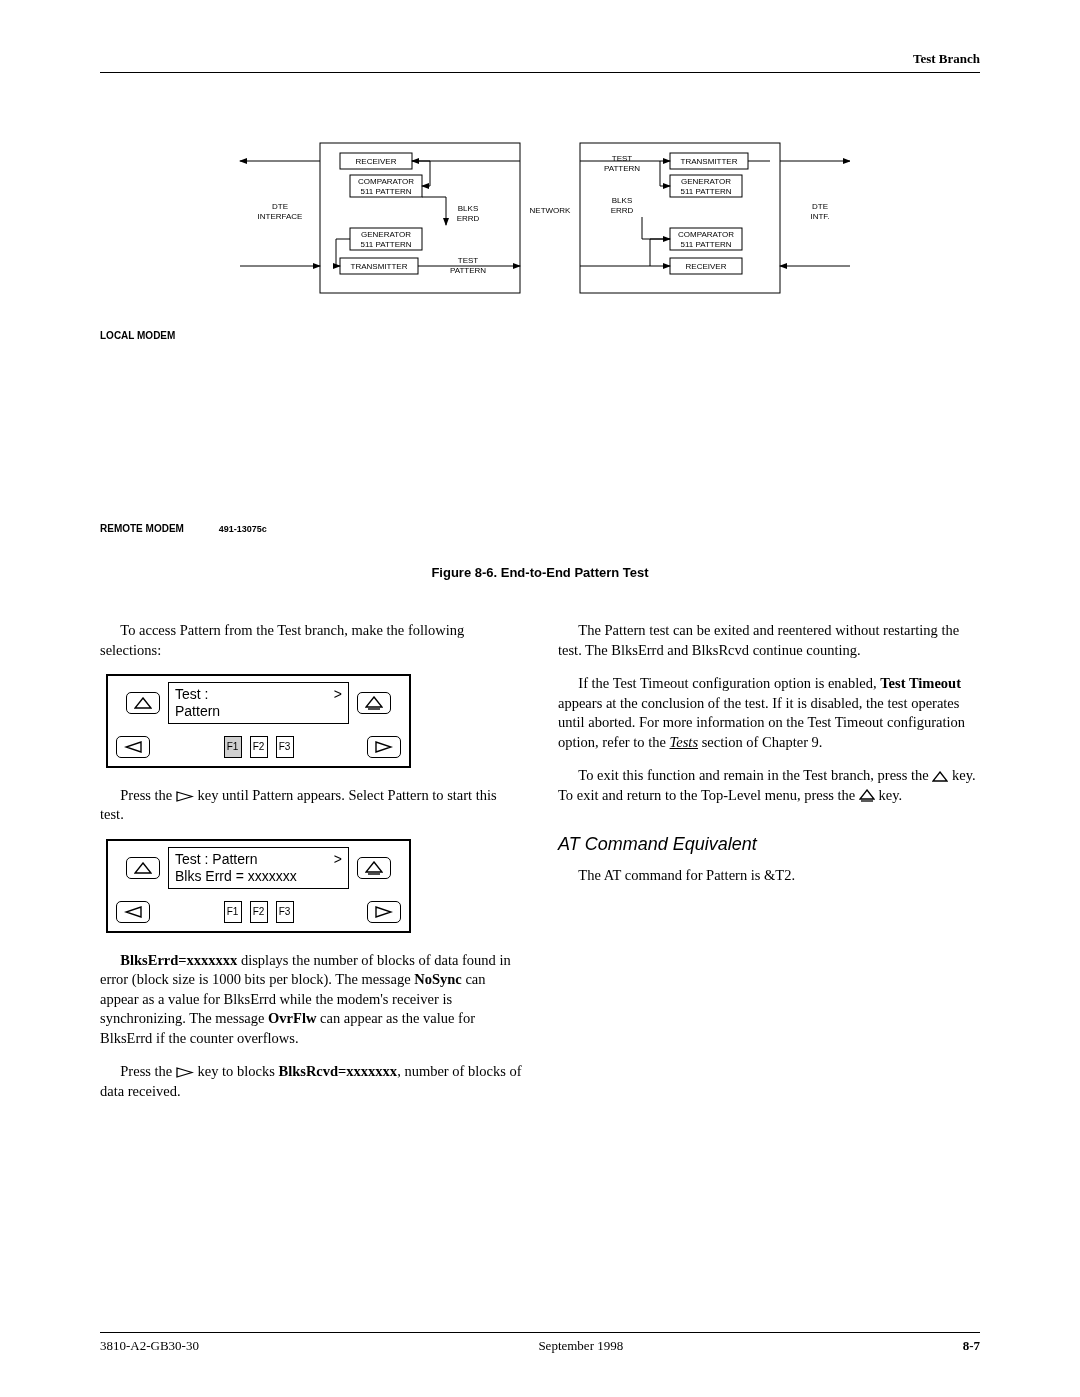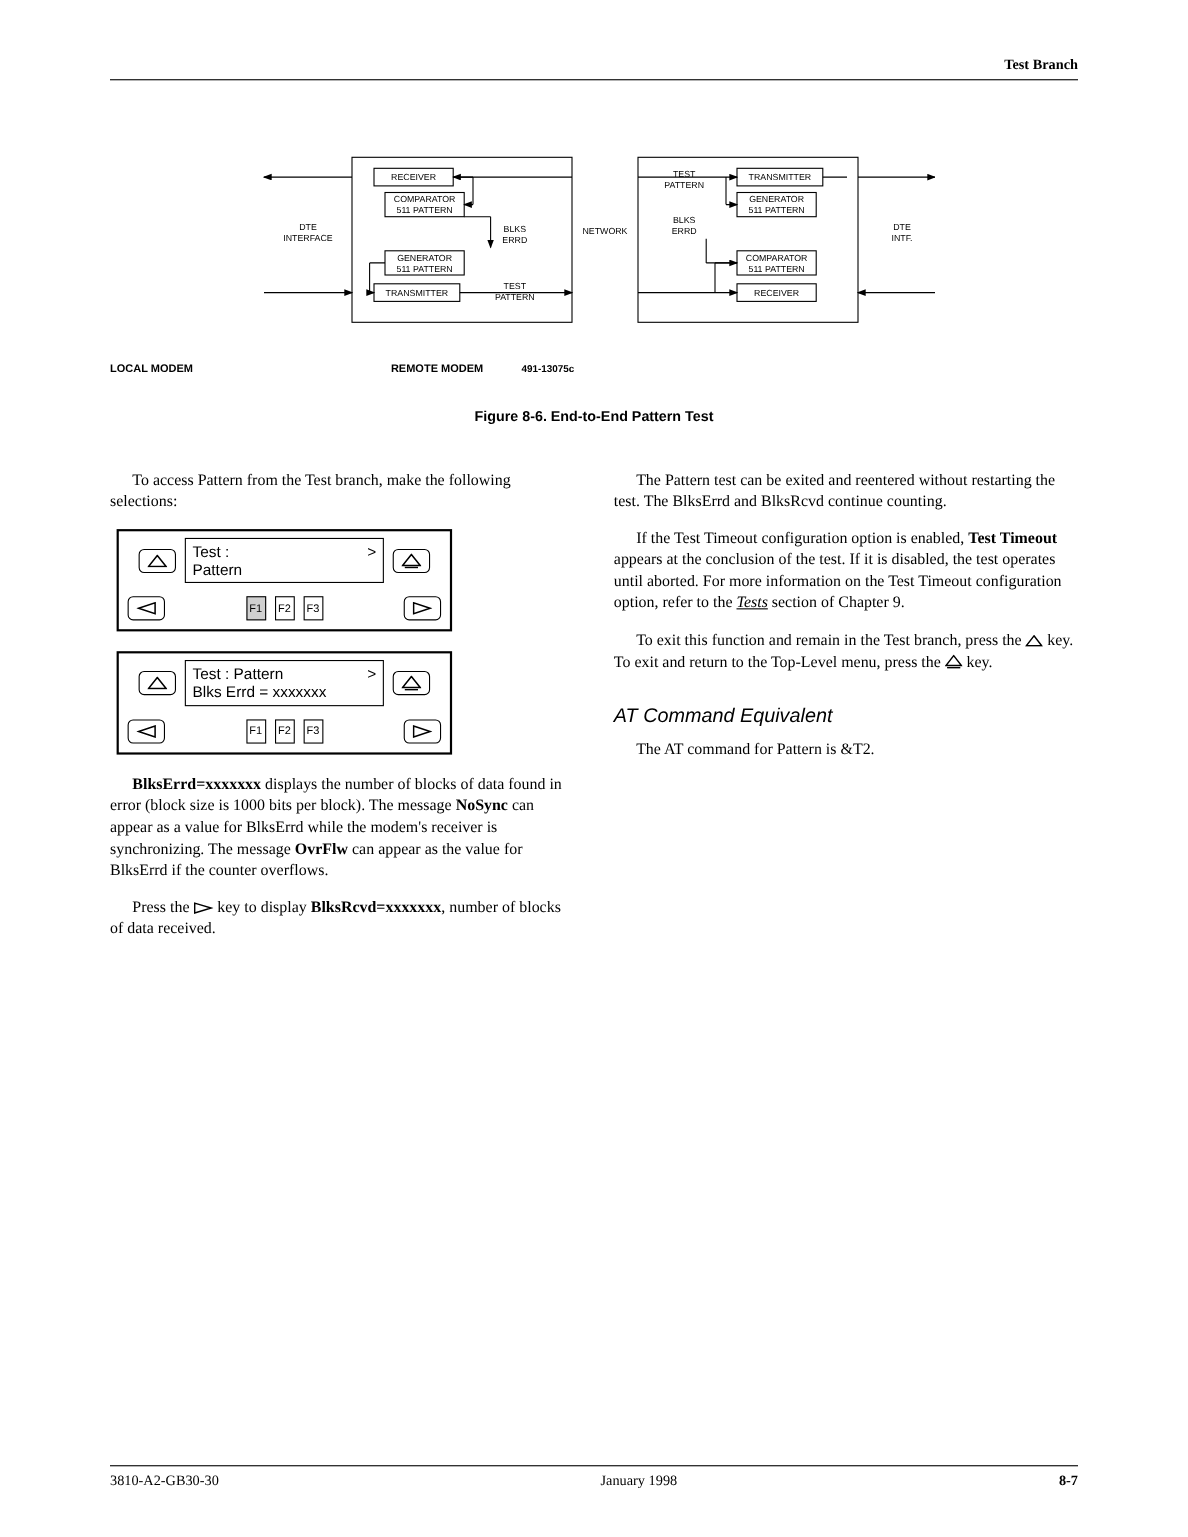--- a/index.html
+++ b/index.html
@@ -28,20 +28,21 @@
     margin: 0 auto 6px auto;
   }
   .diag-labels {
     display: flex;
     justify-content: flex-start;
     gap: 180px;
     font-family: Arial, Helvetica, sans-serif;
     font-size: 10px;
     font-weight: bold;
     margin-bottom: 28px;
+    flex-direction: column;
   }
   .diag-labels .rid { font-weight: bold; font-size: 9px; margin-left: 32px; }
   .fig-caption {
     text-align: center;
     font-family: Arial, Helvetica, sans-serif;
     font-size: 13px;
     font-weight: bold;
     margin: 0 0 40px 0;
   }
   .cols {
@@ -255,20 +256,27 @@
           <div class="fkey">F3</div>
         </div>
         <div class="keycap">
           <svg class="glyph" width="18" height="12">
               <path d="M1 1 L1 11 L16 6 Z" fill="none" stroke="#000" stroke-width="1.4"></path>
             </svg>
         </div>
       </div>
     </div>
 
+    <p class="indent">
+      <span>Press the </span>
+      <svg class="glyph" width="18" height="11">
+          <path d="M1 1 L1 10 L16 5.5 Z" fill="none" stroke="#000" stroke-width="1.3"></path>
+        </svg>
+      <span> key until Pattern appears. Select Pattern to start this test.</span>
+    </p>
 
     <div class="panel-outer">
       <div class="panel-top">
         <div class="keycap">
           <svg class="glyph" width="18" height="12">
               <path d="M9 1 L17 11 L1 11 Z" fill="none" stroke="#000" stroke-width="1.4"></path>
             </svg>
         </div>
         <div class="lcd">
           <div class="lcd-row1">
@@ -305,21 +313,21 @@
 
     <p class="indent">
       <span class="bold">BlksErrd=xxxxxxx</span><span> displays the number of blocks of data found in error (block size is 1000 bits per block). The message </span><span class="bold">NoSync</span><span> can appear as a value for BlksErrd while the modem's receiver is synchronizing. The message </span><span class="bold">OvrFlw</span><span> can appear as the value for BlksErrd if the counter overflows.</span>
     </p>
 
     <p class="indent">
       <span>Press the </span>
       <svg class="glyph" width="18" height="11">
           <path d="M1 1 L1 10 L16 5.5 Z" fill="none" stroke="#000" stroke-width="1.3"></path>
         </svg>
-      <span> key to display </span><span class="bold">BlksRcvd=xxxxxxx</span><span>, number of blocks of data received.</span>
+      <span> key to blocks </span><span class="bold">BlksRcvd=xxxxxxx</span><span>, number of blocks of data received.</span>
     </p>
   </div>
 
   <div class="col">
     <p class="indent">The Pattern test can be exited and reentered without restarting the test. The BlksErrd and BlksRcvd continue counting.</p>
     <p class="indent">
       <span>If the Test Timeout configuration option is enabled, </span><span class="bold">Test Timeout</span><span> appears at the conclusion of the test. If it is disabled, the test operates until aborted. For more information on the Test Timeout configuration option, refer to the </span><span class="italic">Tests</span><span> section of Chapter 9.</span>
     </p>
     <p class="indent">
       <span>To exit this function and remain in the Test branch, press the </span>
@@ -334,15 +342,15 @@
       <span> key.</span>
     </p>
 
     <div class="subhead">AT Command Equivalent</div>
     <p class="indent">The AT command for Pattern is &amp;T2.</p>
   </div>
 </div>
 
 <div class="footer">
   <span>3810-A2-GB30-30</span>
-  <span>January 1998</span>
+  <span>September 1998</span>
   <span class="bold">8-7</span>
 </div>
 
 </body></html>

